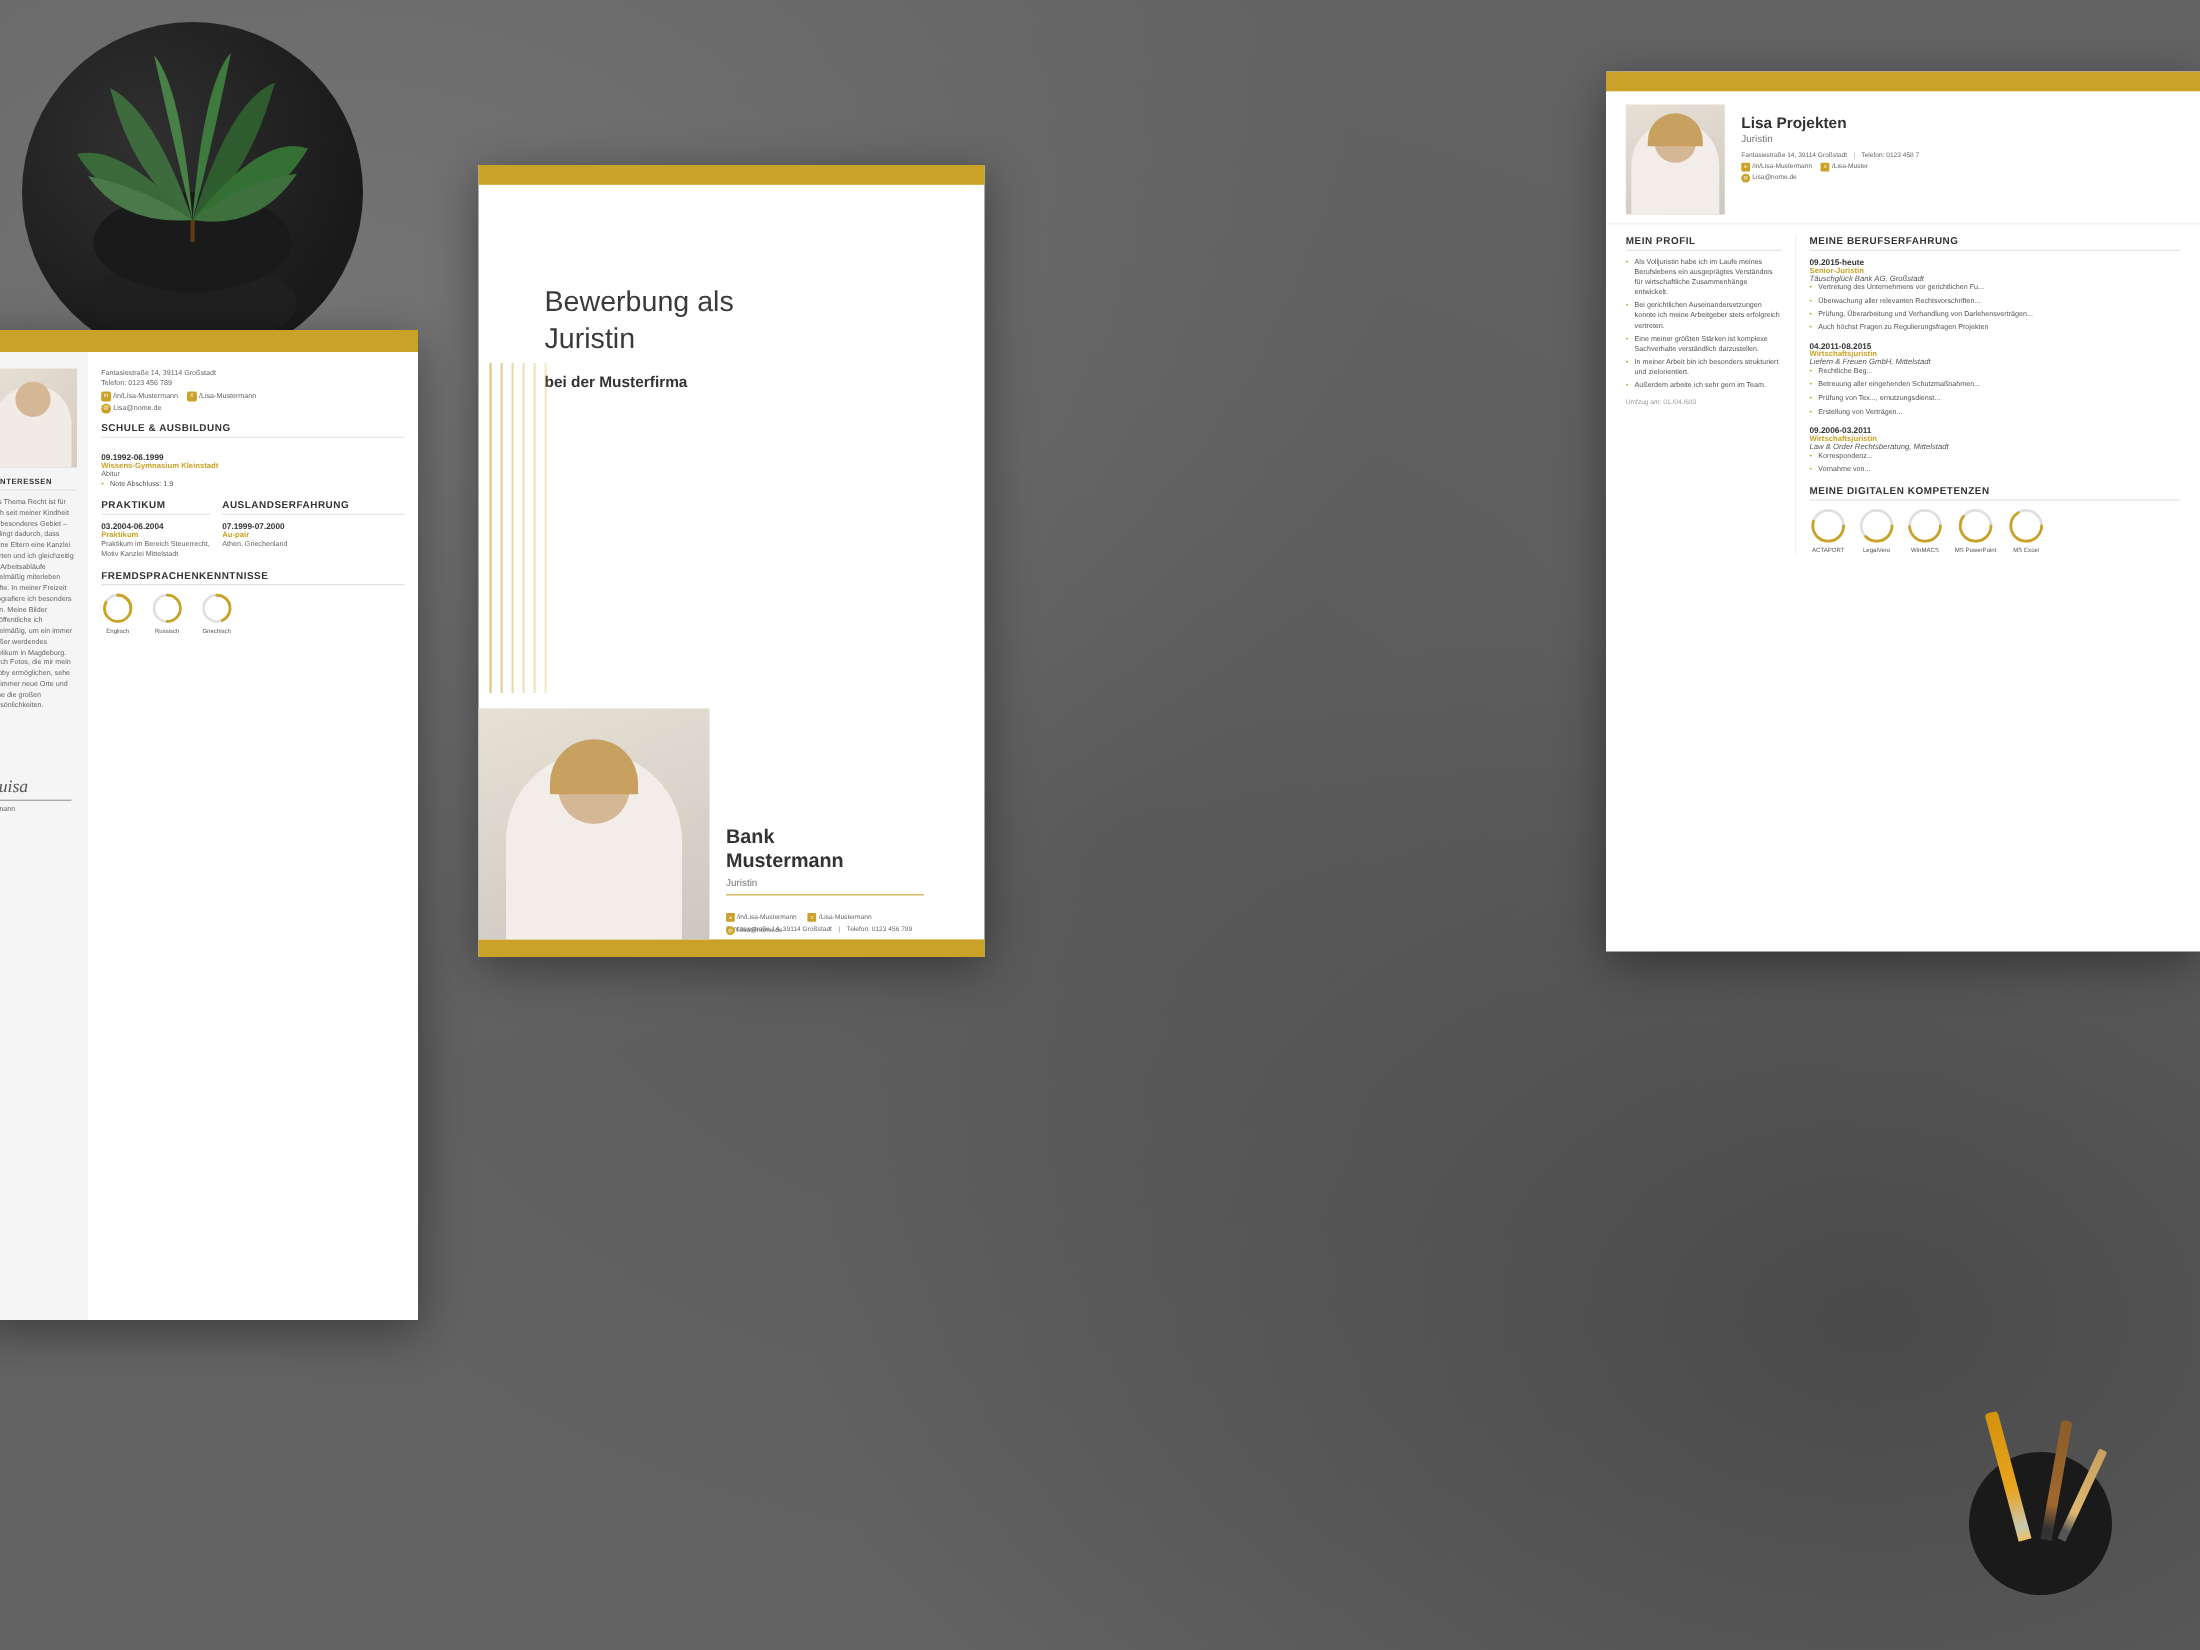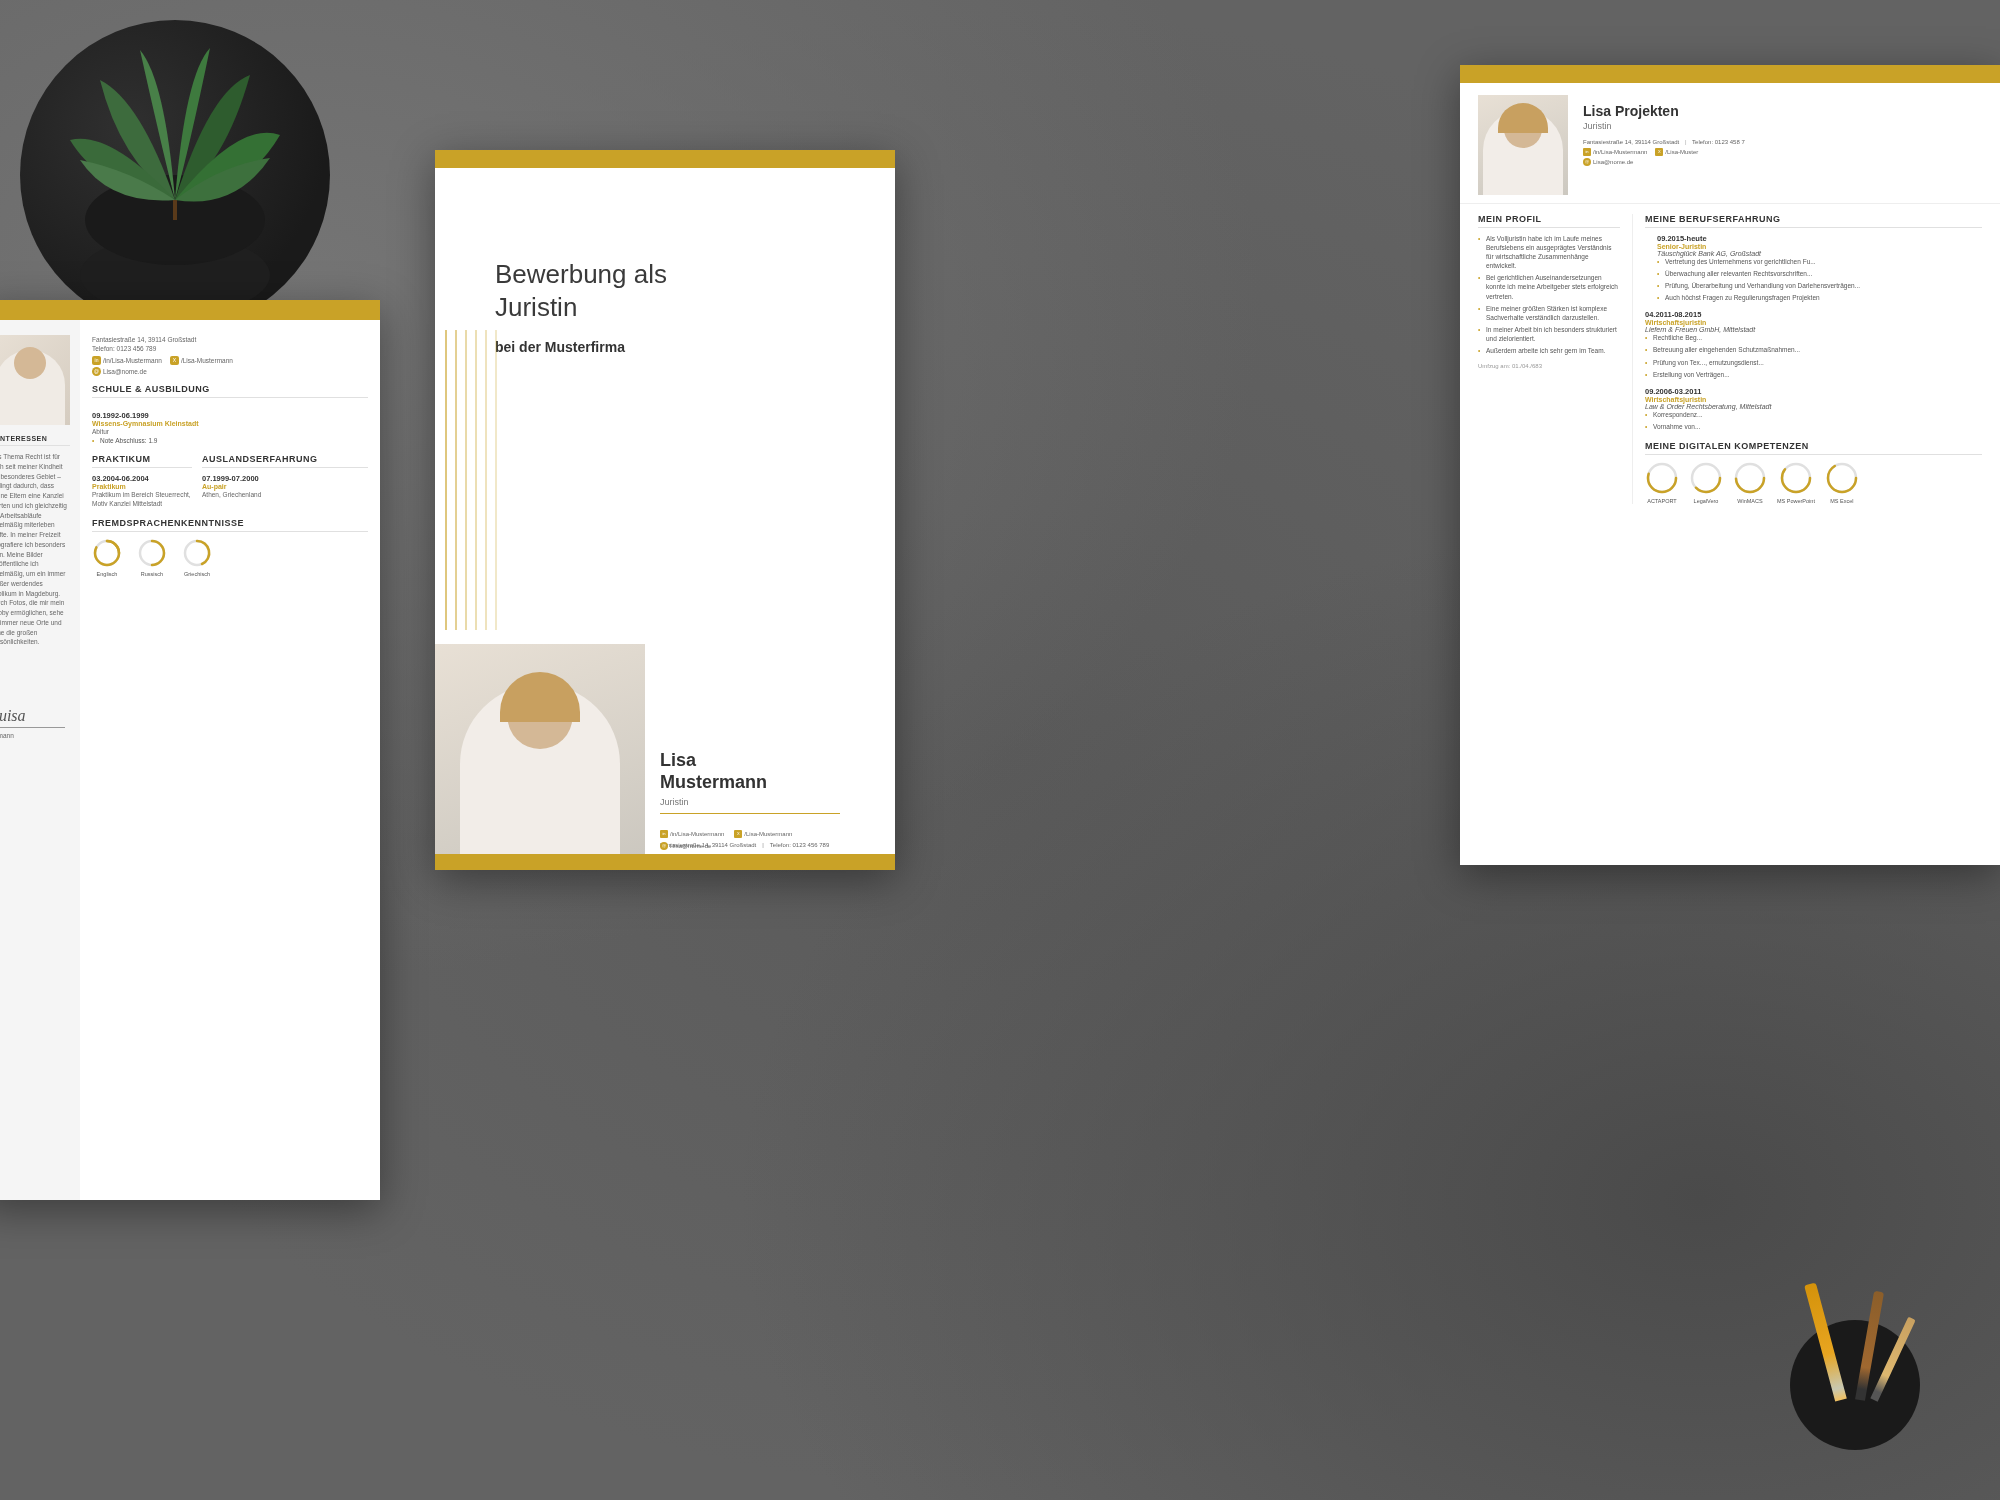--- a/index.html
+++ b/index.html
@@ -335,21 +335,21 @@
 
     <div style="position:absolute;bottom:16px;left:0;width:210px;height:210px;background:linear-gradient(160deg,#e8e0d5,#ccc8c0);overflow:hidden;">
       <div style="position:absolute;bottom:0;left:50%;transform:translateX(-50%);width:160px;height:170px;background:#f2ede8;border-radius:80px 80px 0 0;"></div>
       <div style="position:absolute;top:40px;left:50%;transform:translateX(-50%);width:65px;height:65px;background:#d4b896;border-radius:50%;"></div>
 
       <div style="position:absolute;top:28px;left:50%;transform:translateX(-50%);width:80px;height:50px;background:#c8a060;border-radius:40px 40px 0 0;"></div>
     </div>
 
     <div style="position:absolute;bottom:50px;left:225px;right:20px;">
       <div style="font-size:18px;font-weight:700;color:#333;line-height:1.2;">
-        <span>Lisa</span><br>
+        <span>Bank</span><br>
         <span>Mustermann</span>
       </div>
       <div style="font-size:9px;color:#777;margin-top:3px;">Juristin</div>
       <div style="height:1.5px;background:#c9a227;width:180px;margin:6px 0;"></div>
     </div>
 
     <div style="position:absolute;bottom:22px;left:225px;right:10px;display:flex;flex-wrap:wrap;gap:6px;">
       <span style="font-size:6px;color:#666;">Fantasiestraße 14, 39114 Großstadt</span>
       <span style="font-size:6px;color:#888;">|</span>
       <span style="font-size:6px;color:#666;">Telefon: 0123 456 789</span>
@@ -418,21 +418,21 @@
         <li>Eine meiner größten Stärken ist komplexe Sachverhalte verständlich darzustellen.</li>
         <li>In meiner Arbeit bin ich besonders strukturiert und zielorientiert.</li>
         <li>Außerdem arbeite ich sehr gern im Team.</li>
       </ul>
       <div style="margin-top:8px;font-size:6px;color:#999;">Umfzug am: 01./04./683</div>
     </div>
 
     <div style="flex:1;padding-left:12px;">
       <div class="doc-section-title">Meine Berufserfahrung</div>
 
-      <div style="margin-bottom:8px;margin-left:12px;">
+      <div style="margin-bottom:8px;">
         <div class="doc-date">09.2015-heute</div>
         <div class="doc-gold-link">Senior-Juristin</div>
         <div class="doc-italic">Täuschglück Bank AG, Großstadt</div>
         <ul class="bullet-list">
           <li>Vertretung des Unternehmens vor gerichtlichen Fu...</li>
           <li>Überwachung aller relevanten Rechtsvorschriften...</li>
           <li>Prüfung, Überarbeitung und Verhandlung von Darlehensverträgen...</li>
           <li>Auch höchst Fragen zu Regulierungsfragen Projekten</li>
         </ul>
       </div>

